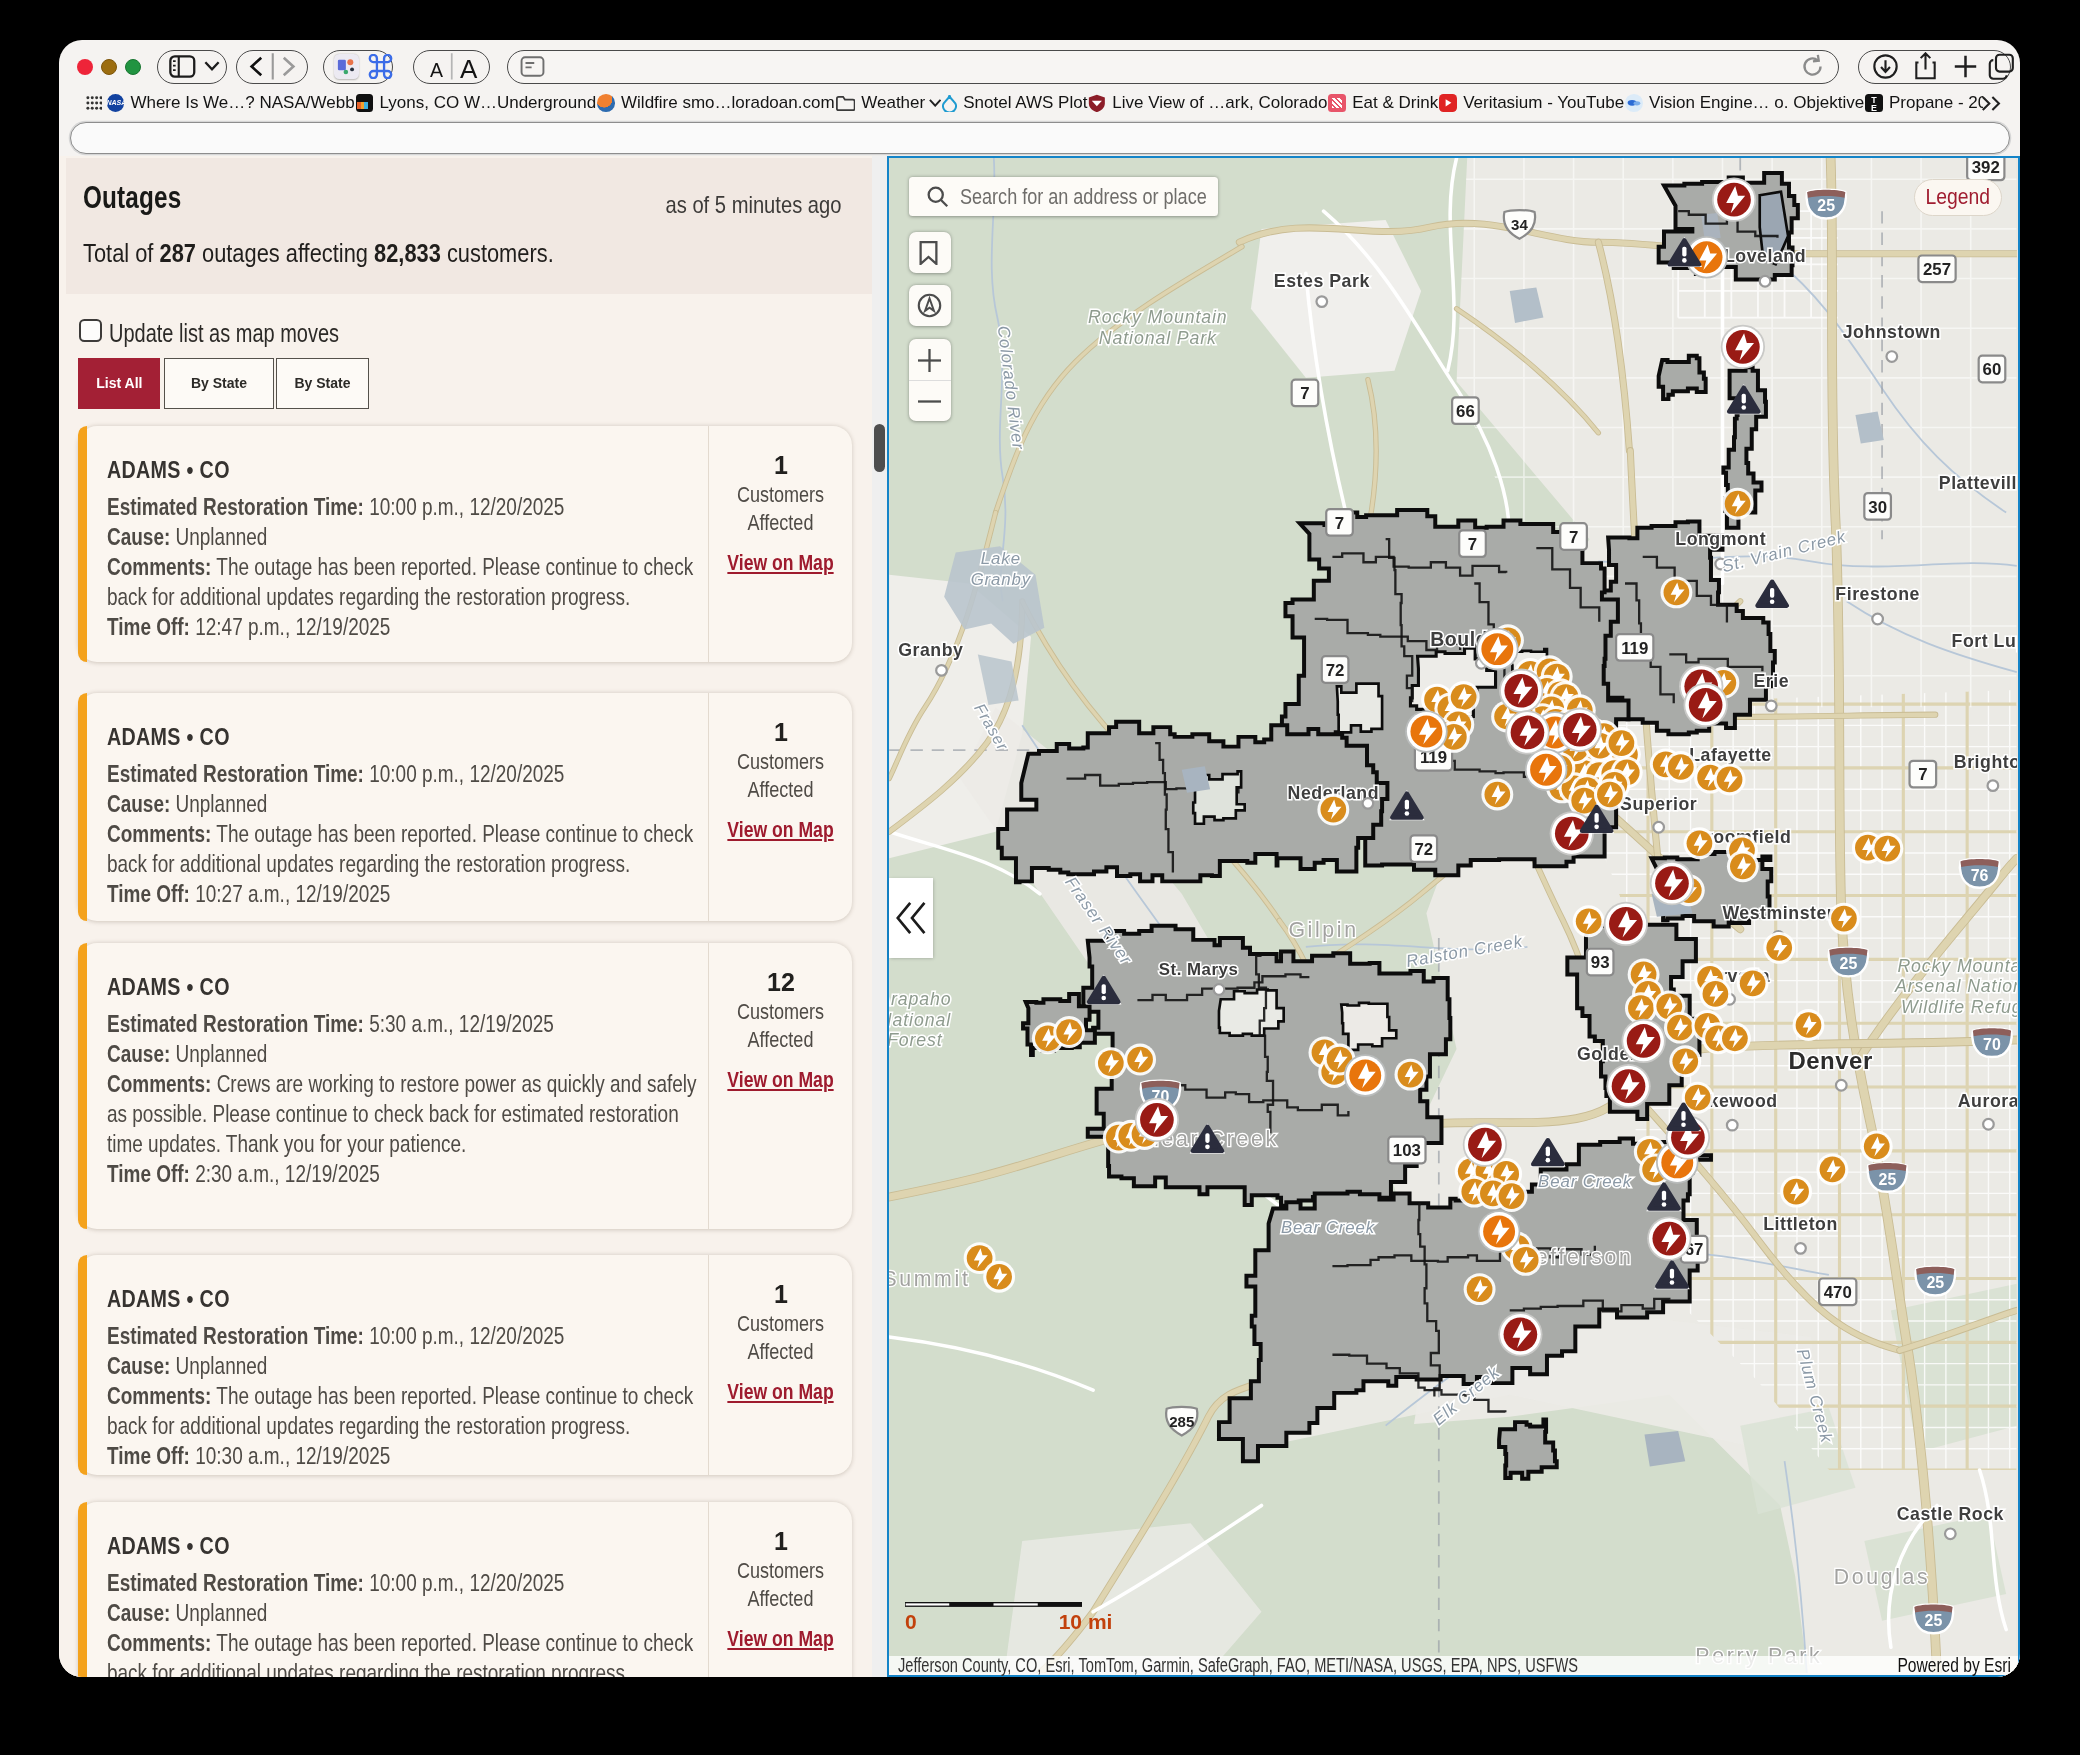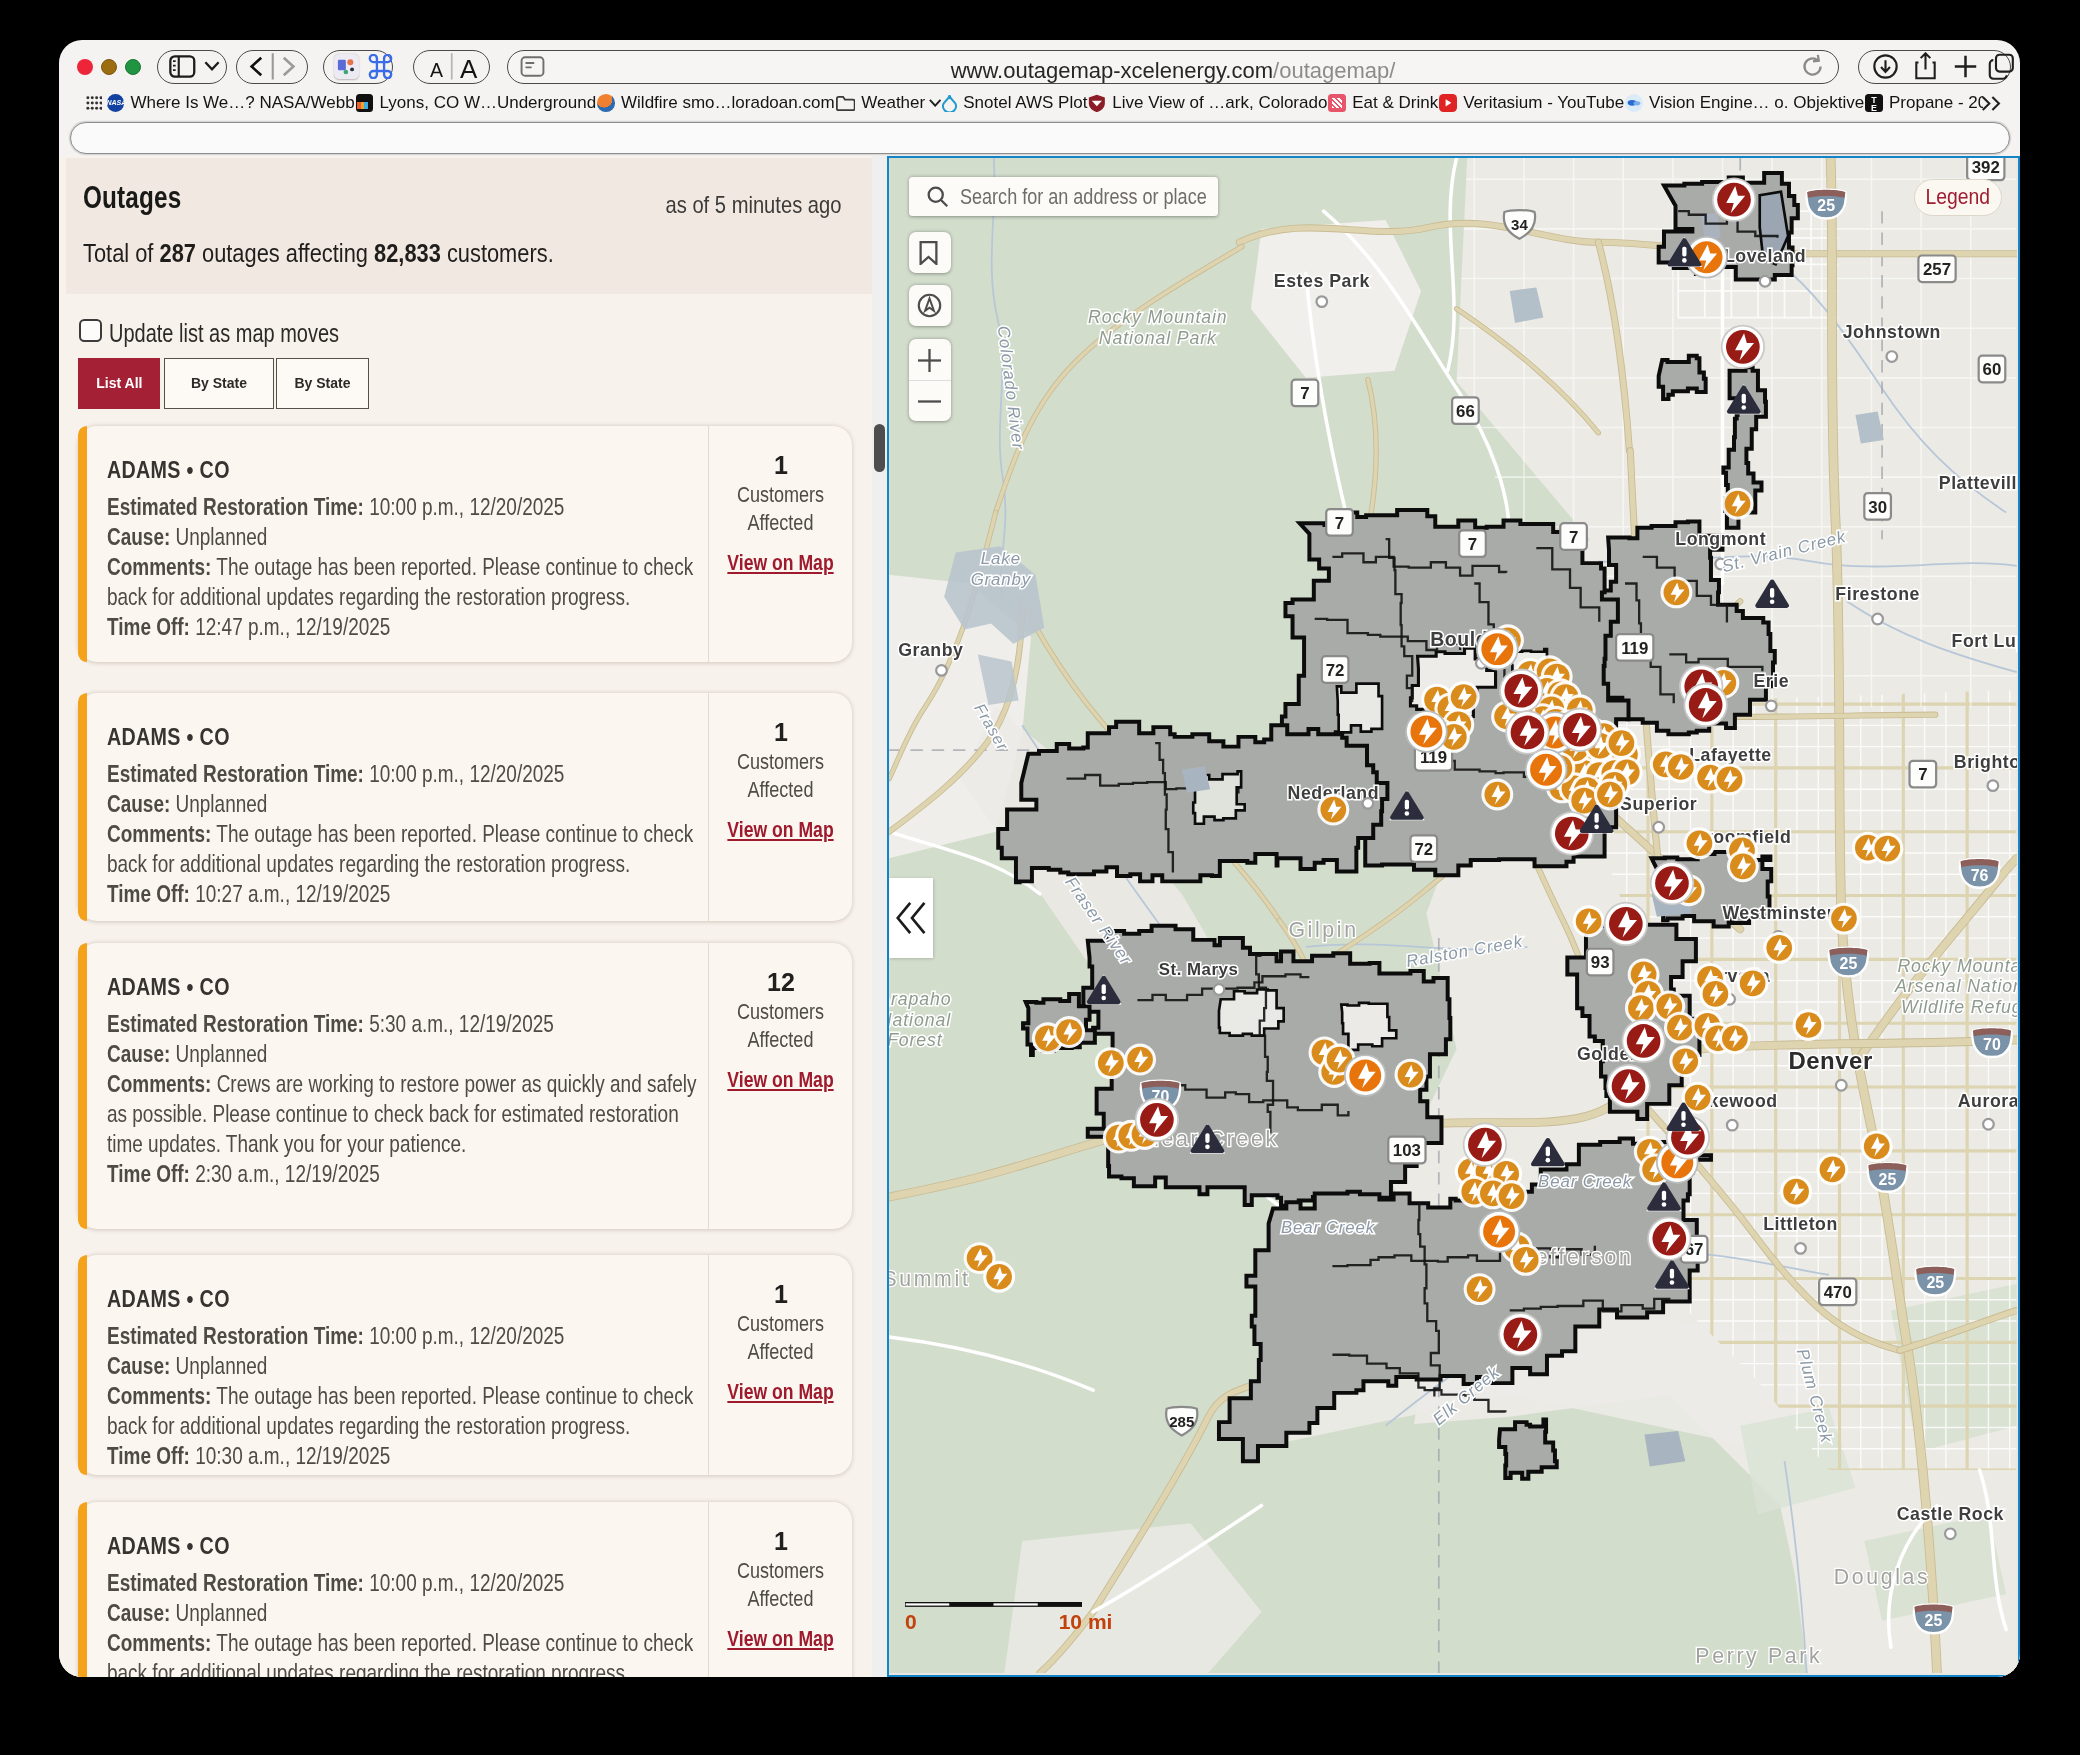--- a/index.html
+++ b/index.html
@@ -142,21 +142,20 @@
         <path d="M13 2 v18 M7.5 7 L13 1.5 L18.5 7" fill="none" stroke="#1f1f1f" stroke-width="2.4"></path>
       </svg>
     <svg class="picon" style="left:1894px;top:14px;" width="25" height="25" viewBox="0 0 28 28">
         <path d="M14 2 v24 M2 14 h24" stroke="#1f1f1f" stroke-width="2.8"></path>
       </svg>
     <svg class="picon" style="left:1929px;top:13.3px;" width="26.6" height="26.6" viewBox="0 0 30 30">
         <rect x="9" y="2" width="19" height="19" rx="4" fill="none" stroke="#1f1f1f" stroke-width="2.4"></rect>
         <path d="M21 25 a4 4 0 0 1 -4 4 H6 a4 4 0 0 1 -4 -4 V12 a4 4 0 0 1 4 -4" fill="none" stroke="#1f1f1f" stroke-width="2.4"></path>
       </svg>
   </div>
-  <div id="urltext">www.outagemap-xcelenergy.com<span class="g">/outagemap/</span></div>
 
   <div id="bookmarks">
     <svg class="bmk" width="16" height="14" viewBox="0 0 18 16">
         <g fill="#333">
       <circle cx="2" cy="2" r="1.7"></circle>
           <circle cx="7" cy="2" r="1.7"></circle>
           <circle cx="12" cy="2" r="1.7"></circle>
           <circle cx="17" cy="2" r="1.7"></circle>
       <circle cx="2" cy="8" r="1.7"></circle>
           <circle cx="7" cy="8" r="1.7"></circle>
@@ -1500,16 +1499,20 @@
           <svg style="position:absolute;left:7px;top:23px" width="32" height="34" viewBox="0 0 36 38">
             <path d="M16 2 L2 19 L16 36 M32 2 L18 19 L32 36" fill="none" stroke="#1c1c1c" stroke-width="3"></path>
           </svg>
         </div>
       <div id="scalebar"><svg width="177" height="8.9" viewBox="0 0 200 10">
             <rect x="0" y="3" width="200" height="4" fill="#fff" stroke="#111" stroke-width="1.5"></rect>
             <rect x="50" y="3" width="50" height="4" fill="#111"></rect>
             <rect x="150" y="3" width="50" height="4" fill="#111"></rect>
           </svg></div>
       <div id="scalelab"><span>0</span><span style="margin-left:142px;">10 mi</span></div>
+      <div id="attrib">
+          <span class="l">Jefferson County, CO, Esri, TomTom, Garmin, SafeGraph, FAO, METI/NASA, USGS, EPA, NPS, USFWS</span>
+          <span class="r">Powered by Esri</span>
+        </div>
     </div>
   </div>
 </div>
 
 
 </body></html>

